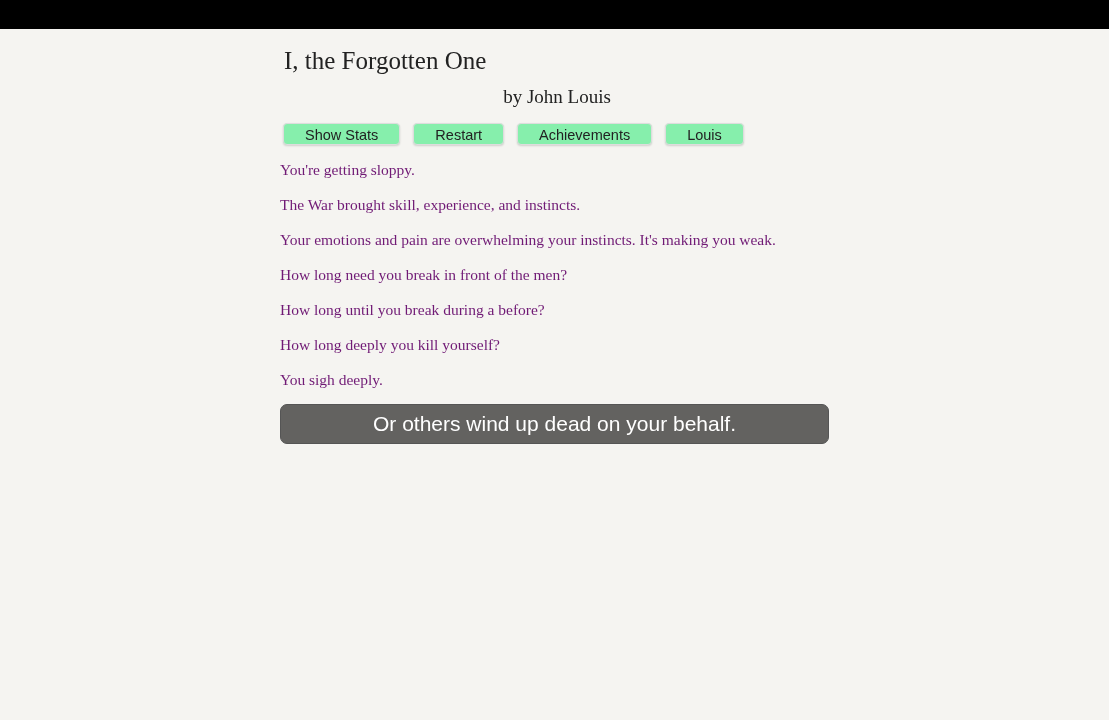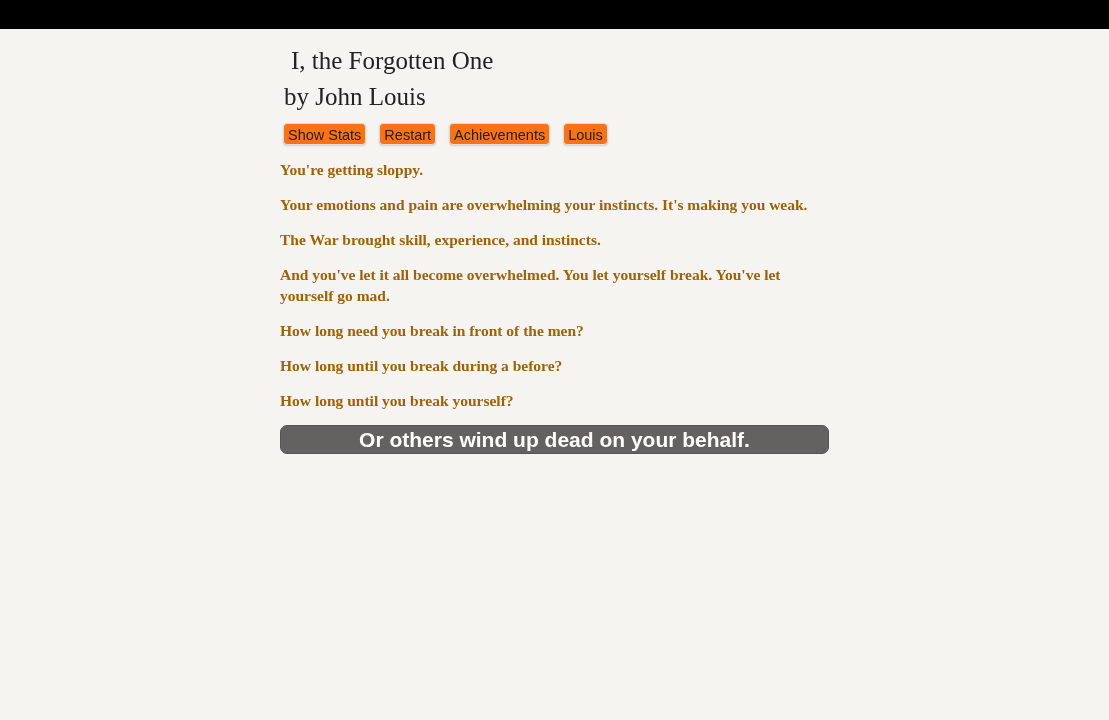--- a/index.html
+++ b/index.html
@@ -8,43 +8,43 @@
     background: #f5f4f1;
     font-family: "DejaVu Serif", serif;
     color: #222;
   }
   .topbar { height: 29px; background: #000; }
   .container {
     position: absolute; left: 280px; top: 29px; width: 550px;
   }
   h1 {
     font-family: "Liberation Serif", serif;
-    font-weight: normal; font-size: 25px; margin: 16px 0 0 11px; line-height: 32px; color: #222;
+    font-weight: normal; font-size: 25px; margin: 16px 0 0 4px; line-height: 32px; color: #222;
   }
   .author {
     font-family: "Liberation Serif", serif;
-    font-size: 25px; margin: 8px 0 0 4px; line-height: 24px;
+    font-size: 19px; margin: 8px 0 0 4px; line-height: 24px; text-align: center;
   }
   .buttons { margin-top: 14px; display: flex; gap: 13px; padding-left: 3px; }
   .btn {
     font-family: "Liberation Sans", sans-serif;
-    font-size: 14.5px; background: #f97316; border: 1px solid #ddd;
-    border-radius: 4px; padding: 2px 4px; height: 22px; line-height: 18px;
+    font-size: 14.5px; background: #86efac; border: 1px solid #ddd;
+    border-radius: 4px; padding: 2px 21px; height: 22px; line-height: 18px;
     box-shadow: 0 1px 2px rgba(0,0,0,0.15); color: #222; cursor: pointer;
   }
   .story { margin-top: 14px; }
   .story p {
     font-family: "Liberation Serif", serif;
-    font-size: 15.5px; line-height: 21px; margin: 0 0 14px 0; color: #a16207; font-weight: bold;
+    font-size: 15.5px; line-height: 21px; margin: 0 0 14px 0; color: #701a75;
   }
   .choice {
     margin-top: 2px;
-    width: 549px; height: 29px; background: #636260; color: #fff;
+    width: 549px; height: 40px; background: #636260; color: #fff;
     border-radius: 7px; border: 1px solid #555;
-    font-family: "Liberation Sans", sans-serif; font-weight: bold; font-size: 21px;
+    font-family: "Liberation Sans", sans-serif; font-weight: normal; font-size: 21px;
     display: flex; align-items: center; justify-content: center; cursor: pointer;
     box-sizing: border-box;
   }
 </style>
 </head>
 <body>
 
 <div class="topbar"></div>
 
 <div class="container">
@@ -53,22 +53,22 @@
 
   <div class="buttons">
     <button class="btn">Show Stats</button>
     <button class="btn">Restart</button>
     <button class="btn">Achievements</button>
     <button class="btn">Louis</button>
   </div>
 
   <div class="story">
     <p>You're getting sloppy.</p>
+    <p>The War brought skill, experience, and instincts.</p>
     <p>Your emotions and pain are overwhelming your instincts. It's making you weak.</p>
-    <p>The War brought skill, experience, and instincts.</p>
-    <p>And you've let it all become overwhelmed. You let yourself break. You've let yourself go mad.</p>
     <p>How long need you break in front of the men?</p>
     <p>How long until you break during a before?</p>
-    <p>How long until you break yourself?</p>
+    <p>How long deeply you kill yourself?</p>
+    <p>You sigh deeply.</p>
   </div>
 
   <div class="choice">Or others wind up dead on your behalf.</div>
 </div>
 
 </body></html>

